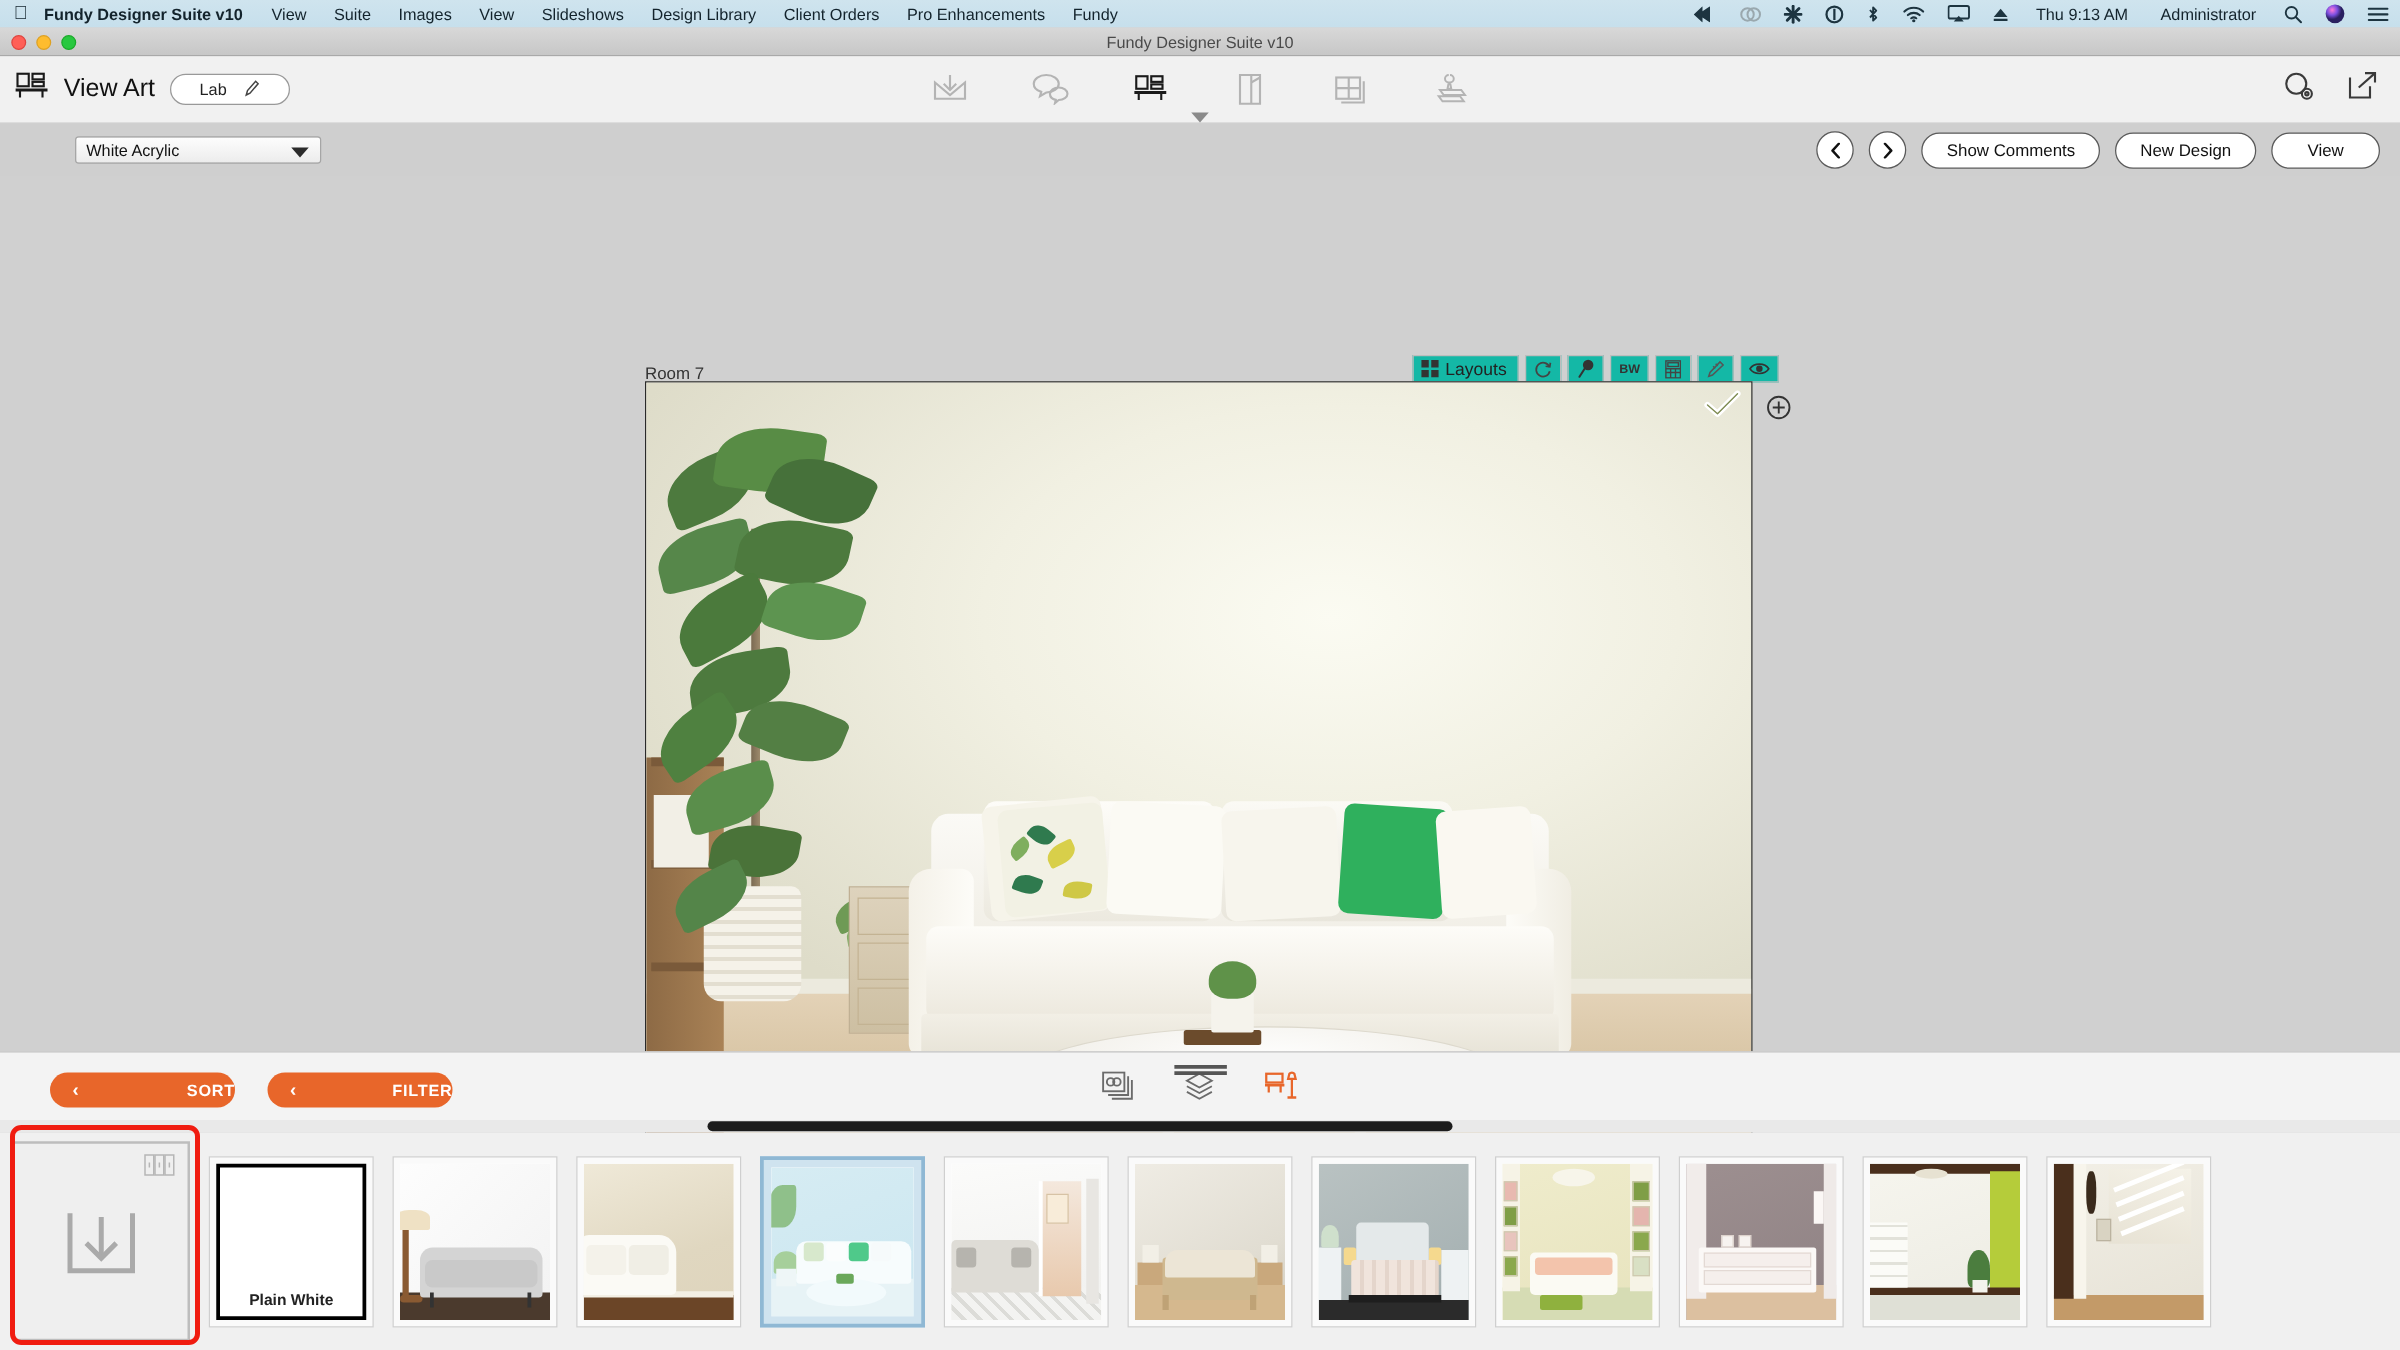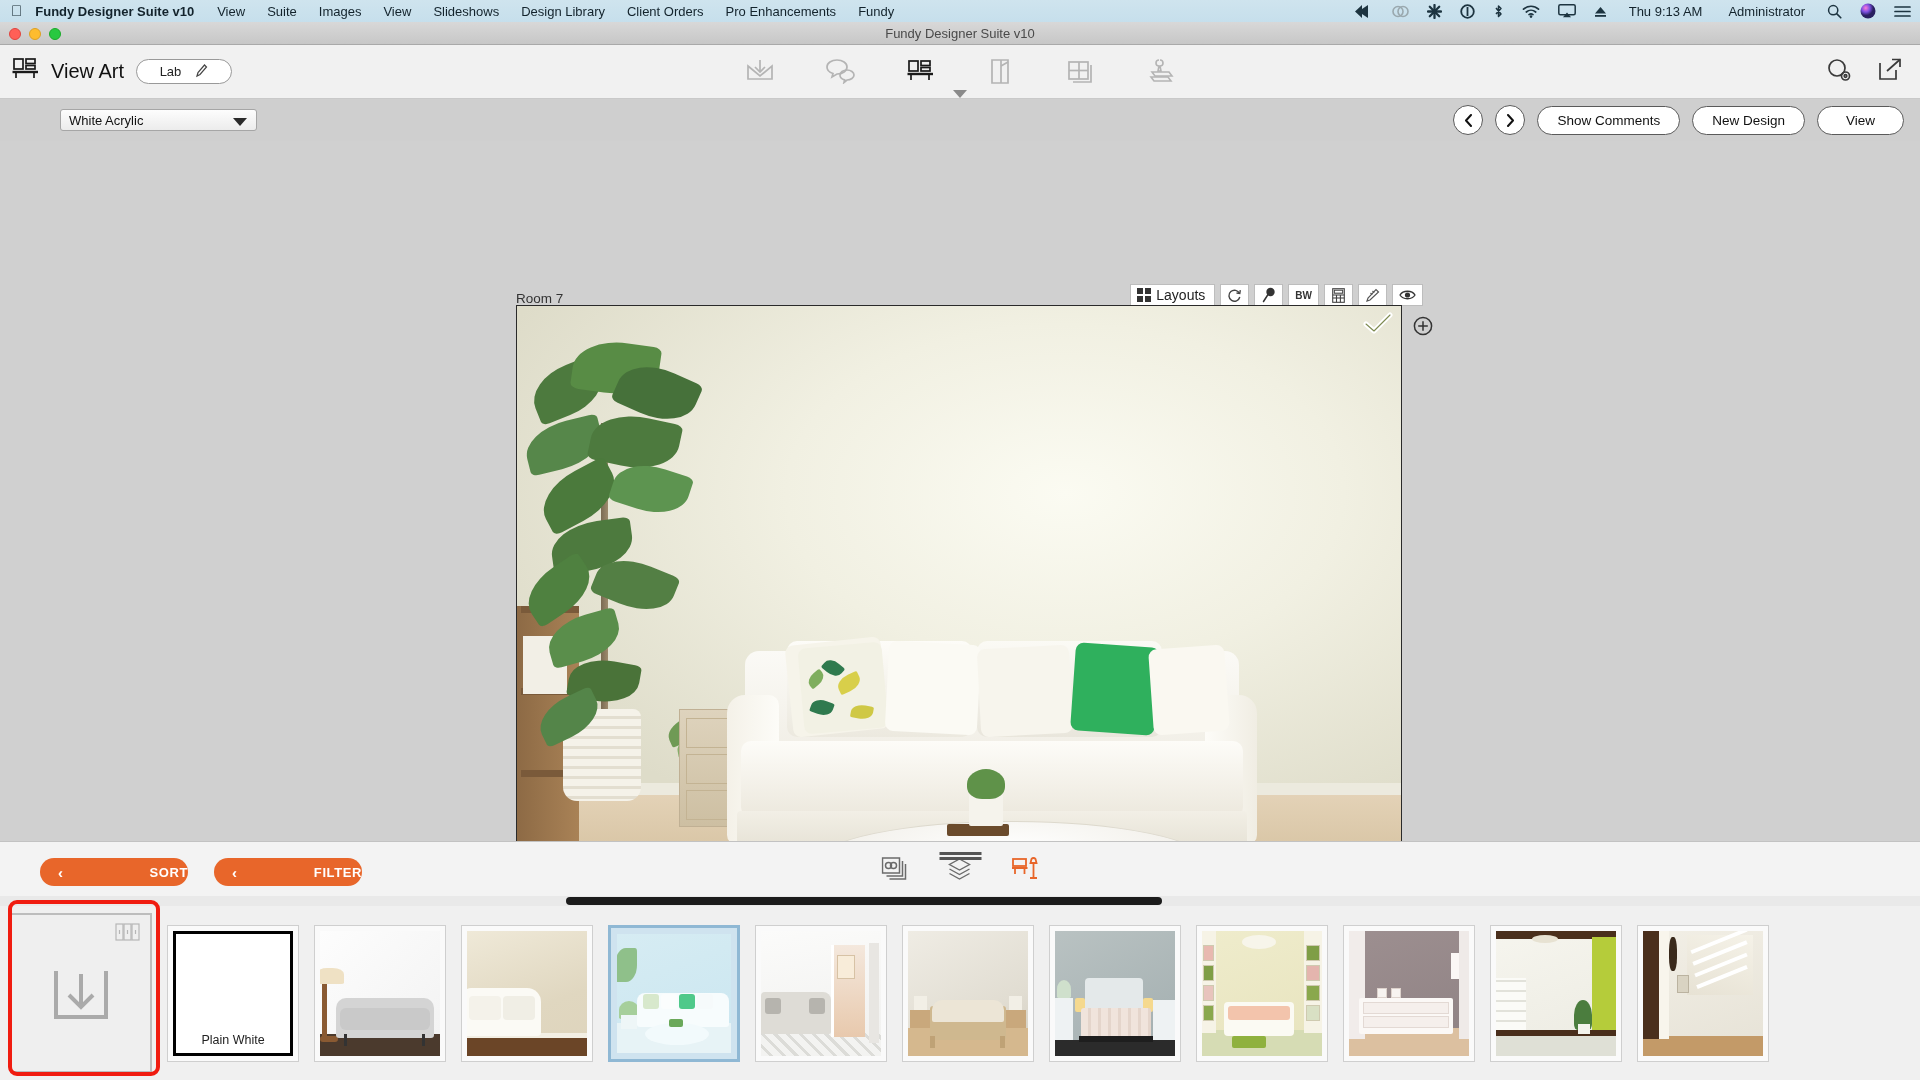--- a/index.html
+++ b/index.html
@@ -94,21 +94,21 @@
   
   .canvasarea{
     position:absolute; top:141px; left:0; width:1920px; height:700px;
     background:#d0d0d0;
   }
   .roomlabel{ position:absolute; left:516px; top:150px; font-size:13.5px; color:#333; }
   .imgtools{
     position:absolute; right:497px; top:143px; display:flex; gap:5px; align-items:center;
   }
   .ittile{
-    height:22px; min-width:29px; background:#ffffff; border:1px solid #bdbdbd;
+    height:22px; min-width:29px; background:#14b8a6; border:1px solid #bdbdbd;
     display:flex; align-items:center; justify-content:center; gap:5px; padding:0 6px;
     font-size:12.5px; color:#222;
   }
   .ittile.lay{ padding:0 9px 0 6px; font-size:14px; }
 
   .photoframe{
     position:absolute; left:516px; top:164px; width:886px; height:627px;
     border:1px solid #2a2a2a; overflow:hidden; background:#e8e7dc;
   }
   .checkmark{ position:absolute; right:8px; top:6px; z-index:5; }
@@ -720,21 +720,21 @@
           <path d="M3 3 L3 49 L53 49 L53 3"></path>
               <line x1="28" y1="6" x2="28" y2="38"></line>
               <path d="M16 27 L28 39 L40 27"></path>
             </g>
           </svg>
       </span>
     </div>
 
     <div class="thumb">
       <div class="tinner" style="background:#fff;border:3px solid #000;">
-        <div class="tcap" style="color:#222;">Plain White</div>
+        <div class="tcap" style="color:#222;font-weight:bold;">Plain White</div>
       </div>
     </div>
 
 
     <div class="thumb">
       <div class="tinner">
         <div class="r-wall" style="background:linear-gradient(135deg,#fdfdfd,#f2f2f2);"></div>
         <div class="r-floor" style="height:22px;background:#4b3a2d;"></div>
         <div class="r-obj" style="left:2px;bottom:18px;width:5px;height:62px;background:#8a5a32;"></div>
         <div class="r-obj" style="left:-4px;bottom:72px;width:28px;height:16px;background:#efe1c4;border-radius:40% 40% 10% 10%;"></div>

